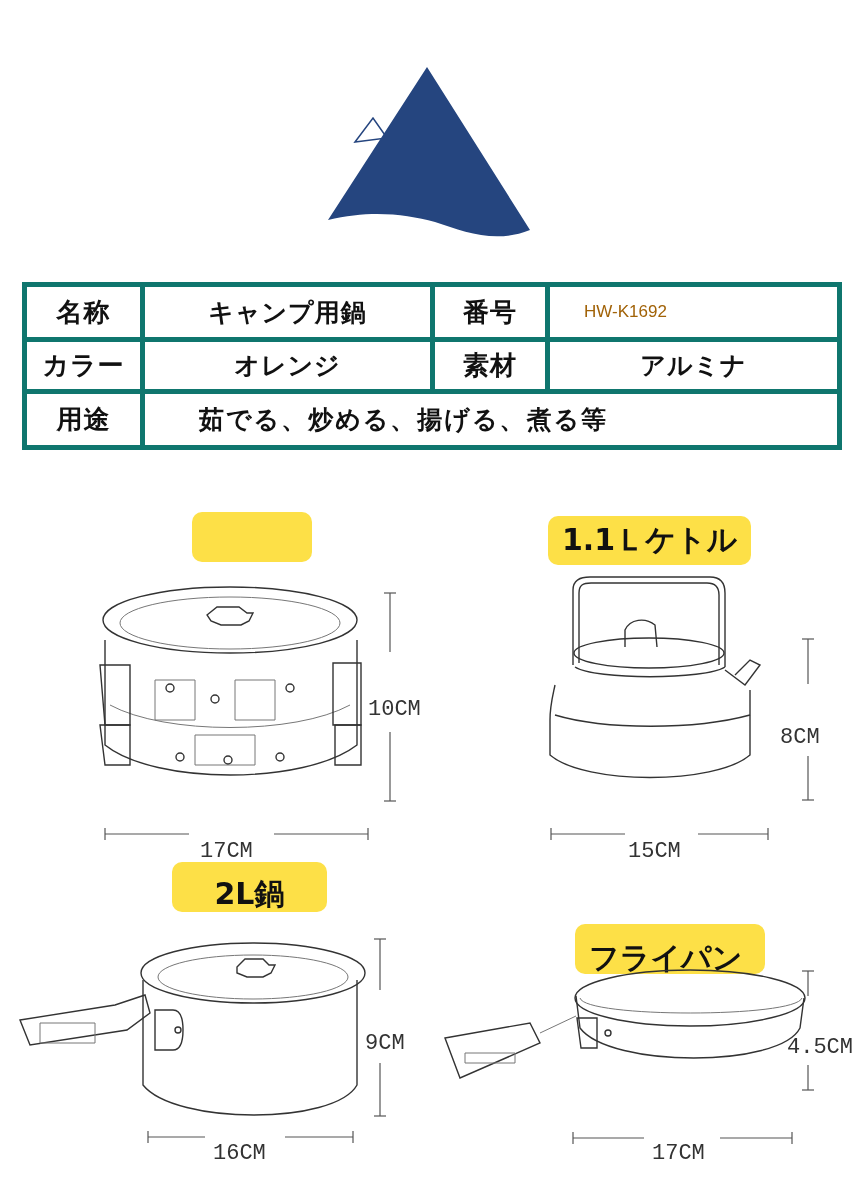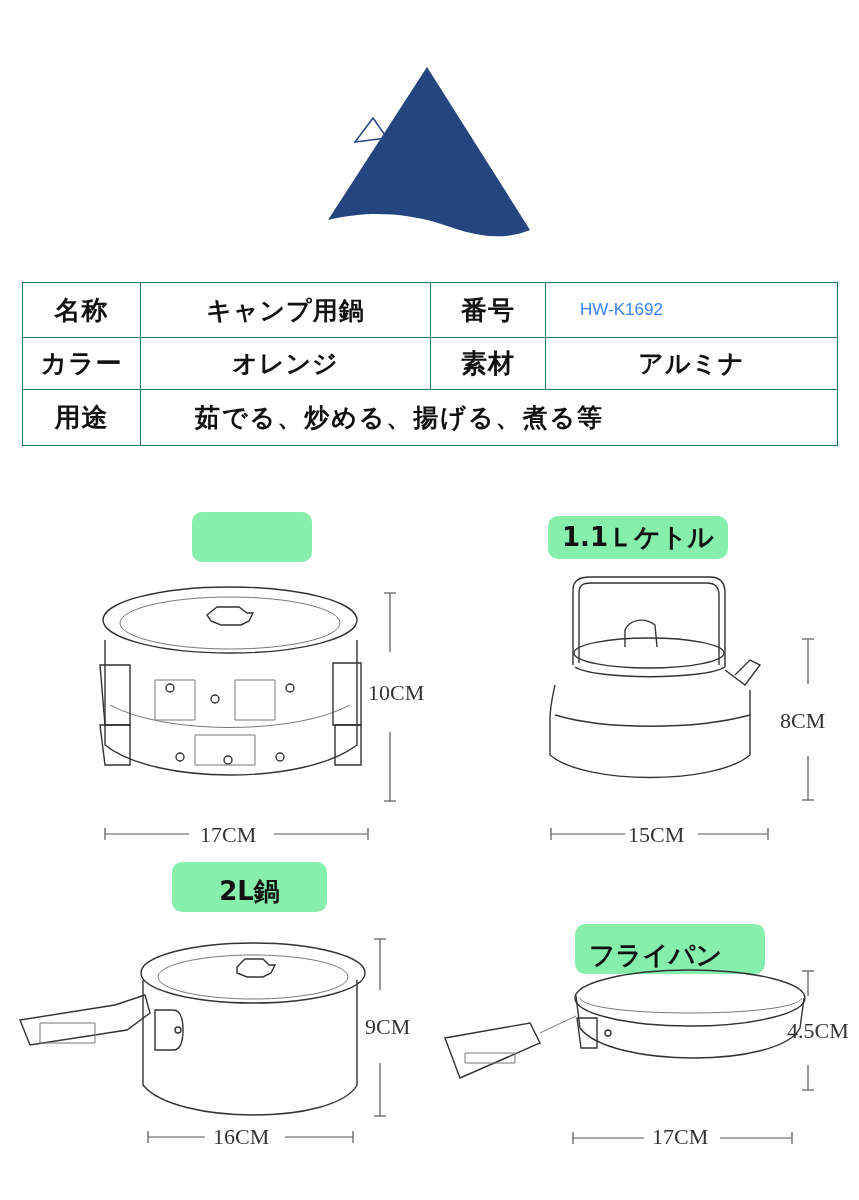--- a/index.html
+++ b/index.html
@@ -6,42 +6,42 @@
     html, body { width: 859px; height: 1200px; background: #ffffff; overflow: hidden; }
     body { position: relative; font-family: "DejaVu Sans", sans-serif; color: #111; }
 
     .logo { position: absolute; left: 325px; top: 62px; width: 210px; height: 178px; }
 
     .spec-table {
       position: absolute; left: 22px; top: 282px; width: 815px;
       border-collapse: collapse; table-layout: fixed;
     }
     .spec-table td {
-      border: 1px solid #0f766e; height: 52px; text-align: center; vertical-align: middle;
+      border: 5px solid #0f766e; height: 52px; text-align: center; vertical-align: middle;
       font-family: "DejaVu Sans", sans-serif; font-weight: bold; font-size: 25px; color: #111;
       letter-spacing: 1px; white-space: nowrap; overflow: hidden;
     }
     .spec-table tr.r1 td { height: 55px; }
     .spec-table tr.r4 td { height: 56px; }
     .spec-table td.label { font-size: 26px; }
     .spec-table td.plain {
       font-family: "Liberation Sans", sans-serif; font-weight: normal; font-size: 17px;
-      color: #3b82f6; text-align: left; padding-left: 34px; letter-spacing: 0;
+      color: #a16207; text-align: left; padding-left: 34px; letter-spacing: 0;
     }
     .spec-table td.wide { text-align: left; padding-left: 54px; letter-spacing: 2px; }
 
     .item { position: absolute; }
     .item-title {
       position: absolute; font-family: "DejaVu Sans", sans-serif; font-weight: bold;
-      font-size: 26px; color: #111; background: #86efac; border-radius: 10px;
+      font-size: 30px; color: #111; background: #fde047; border-radius: 10px;
       padding: 4px 14px; white-space: nowrap;
     }
     .dim {
-      position: absolute; font-family: Liberation Serif, serif; font-size: 22px;
-      color: #333; white-space: nowrap;
+      position: absolute; font-family: Liberation Mono, monospace; font-size: 22px;
+      color: #333; white-space: nowrap; margin-top: 17px;
     }
     svg.drawing { position: absolute; overflow: visible; }
     .stroke { fill: none; stroke: #333; stroke-width: 1.4; }
     .thin { fill: none; stroke: #777; stroke-width: 1; }
     .dimline { stroke: #555; stroke-width: 1.2; fill: none; }
   </style>
 </head>
 <body>
 
 <svg class="logo" viewBox="0 0 210 178">

